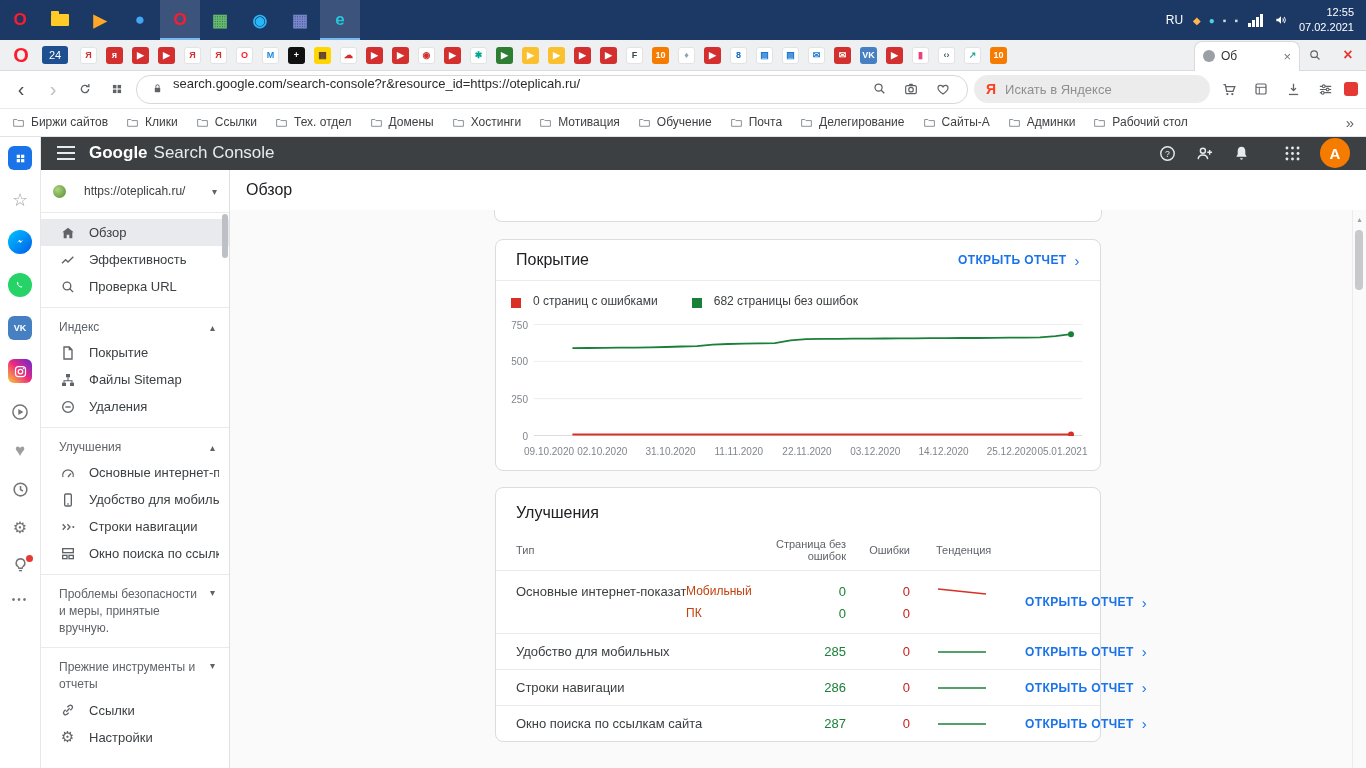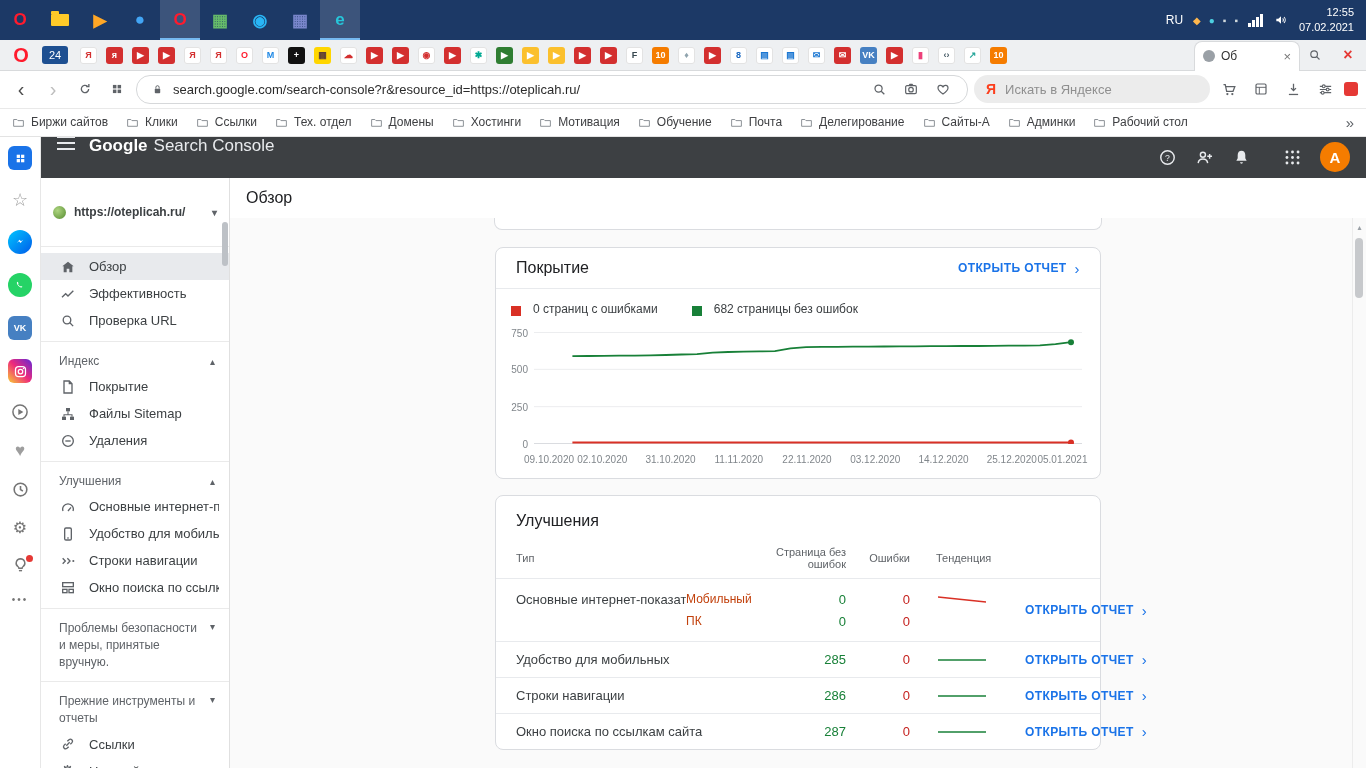--- a/index.html
+++ b/index.html
@@ -31,21 +31,21 @@
   .at-fav{width:12px;height:12px;border-radius:50%;background:#9aa0a6;flex:none;}
   .at-close{margin-left:auto;color:#777;font-size:13px;}
   .tab-search{margin-left:auto;width:30px;display:flex;justify-content:center;color:#5f6368;}
   .win-close{width:36px;text-align:center;color:#e53935;font-size:16px;font-weight:bold;}
 
   
   .addressbar{position:absolute;top:70px;left:0;right:0;height:38px;background:#fff;border-bottom:1px solid #e9e9e9;display:flex;align-items:center;padding:0 8px;gap:6px;z-index:24;}
   .nav-btn{width:26px;height:26px;border-radius:50%;display:flex;align-items:center;justify-content:center;color:#4a4a4a;font-size:20px;line-height:1;}
   .nav-btn.disabled{color:#bdbdbd;}
   .ic-btn{width:26px;height:26px;display:flex;align-items:center;justify-content:center;color:#5f6368;position:relative;}
-  .urlbox{flex:1;min-width:0;height:27px;border:1px solid #d6d8da;border-radius:14px;background:#fff;display:flex;align-items:center;padding:0 12px;gap:8px;}
+  .urlbox{flex:1;min-width:0;height:27px;border:1px solid #d6d8da;border-radius:14px;background:#fff;display:flex;align-items:flex-start;padding:0 12px;gap:8px;}
   .url-text{font-size:13px;color:#2b2b2b;white-space:nowrap;overflow:hidden;flex:1;}
   .urlbox .ic-btn{width:24px;}
   .yandex{flex:none;width:212px;height:28px;background:#ececec;border-radius:14px;display:flex;align-items:center;gap:9px;padding:0 12px;}
   .ya-logo{color:#fc3f1d;font-weight:bold;font-size:14px;}
   .ya-ph{color:#8f8f8f;font-size:13px;white-space:nowrap;}
   .ext-badge{width:14px;height:14px;border-radius:3px;background:#e53935;flex:none;}
 
   
   .bookmarksbar{position:absolute;top:108px;left:0;right:0;height:28px;background:#fff;border-bottom:1px solid #e3e3e3;display:flex;align-items:center;padding:0 12px;z-index:23;}
   .bm-list{display:flex;align-items:center;gap:18px;overflow:hidden;flex:1;min-width:0;}
@@ -57,38 +57,38 @@
   .content{position:absolute;top:136px;left:0;right:0;bottom:0;display:flex;}
   .opera-panel{width:40px;flex:none;background:#fff;border-right:1px solid #e7e7e7;display:flex;flex-direction:column;align-items:center;padding-top:10px;gap:19px;}
   .pn{width:24px;height:24px;border-radius:50%;display:flex;align-items:center;justify-content:center;}
   .pn.sq{border-radius:6px;}
   .pn.tile-bg{border-radius:6px;background:#1a73e8;color:#fff;}
   .pn-glyph{display:flex;align-items:center;justify-content:center;position:relative;}
   .pn-glyph.badge::after{content:"";position:absolute;top:-1px;right:-3px;width:7px;height:7px;border-radius:50%;background:#e53935;}
 
   
   .gsc{flex:1;display:flex;flex-direction:column;min-width:0;}
-  .gsc-header{height:42px;flex:none;background:#3d4043;display:flex;color:#fff;padding:0 16px;gap:14px;}
+  .gsc-header{height:34px;flex:none;background:#3d4043;display:flex;align-items:center;color:#fff;padding:0 16px;gap:14px;}
   .hamb{width:18px;height:14px;position:relative;flex:none;}
   .hamb i,.hamb i::before,.hamb i::after{content:"";position:absolute;left:0;width:18px;height:2px;background:#e8eaed;}
   .hamb i{top:6px;}
   .hamb i::before{top:-6px;}
   .hamb i::after{top:6px;}
   .gsc-logo{font-size:17px;display:flex;gap:6px;white-space:nowrap;}
   .gsc-logo .la{color:#fff;font-weight:bold;}
   .gsc-logo .lb{color:#e8eaed;}
   .gsc-search{width:478px;height:30px;margin-left:46px;background:#55585c;border:1px solid #6b6e72;border-radius:4px;display:flex;align-items:center;gap:10px;padding:0 10px;color:#cfd2d5;}
   .gsc-search .ph{color:#b9bcbf;font-size:13px;white-space:nowrap;overflow:hidden;}
   .gsc-hicons{margin-left:auto;display:flex;align-items:center;gap:18px;color:#e8eaed;}
   .gsc-hicons .hic{display:flex;}
   .avatar{width:30px;height:30px;border-radius:50%;background:#f57c00;color:#fff;display:flex;align-items:center;justify-content:center;font-size:15px;font-weight:bold;}
 
   .gsc-body{flex:1;display:flex;min-height:0;}
   .gsc-sidebar{width:188px;flex:none;background:#fff;border-right:1px solid #e0e0e0;position:relative;color:#3c4043;overflow:hidden;}
-  .prop{height:38px;display:flex;align-items:center;gap:8px;padding:15px 12px;border-bottom:1px solid #eaeaea;font-size:12px;font-weight:bold;}
+  .prop{height:38px;display:flex;align-items:center;gap:18px;padding:2px 12px;border-bottom:1px solid #eaeaea;font-size:12px;}
   .prop-fav{width:13px;height:13px;border-radius:50%;background:radial-gradient(circle at 35% 35%,#aed581,#558b2f);flex:none;}
   .prop-url{white-space:nowrap;overflow:hidden;flex:1;}
   .prop-caret{color:#5f6368;font-size:10px;}
   .nav{padding-top:6px;}
   .nav-item{height:27px;display:flex;align-items:center;gap:13px;padding:0 10px 0 18px;font-size:13px;cursor:pointer;}
   .nav-item.active{background:#e8eaed;}
   .nav-item .ic{width:17px;color:#5f6368;display:flex;justify-content:center;flex:none;}
   .nav-item .lbl{white-space:nowrap;overflow:hidden;}
   .nav-section{height:24px;display:flex;align-items:center;color:#5f6368;font-size:12px;padding:0 14px 0 18px;margin-top:4px;}
   .nav-section .chev,.nav-multi .chev{margin-left:auto;color:#5f6368;font-size:10px;}

